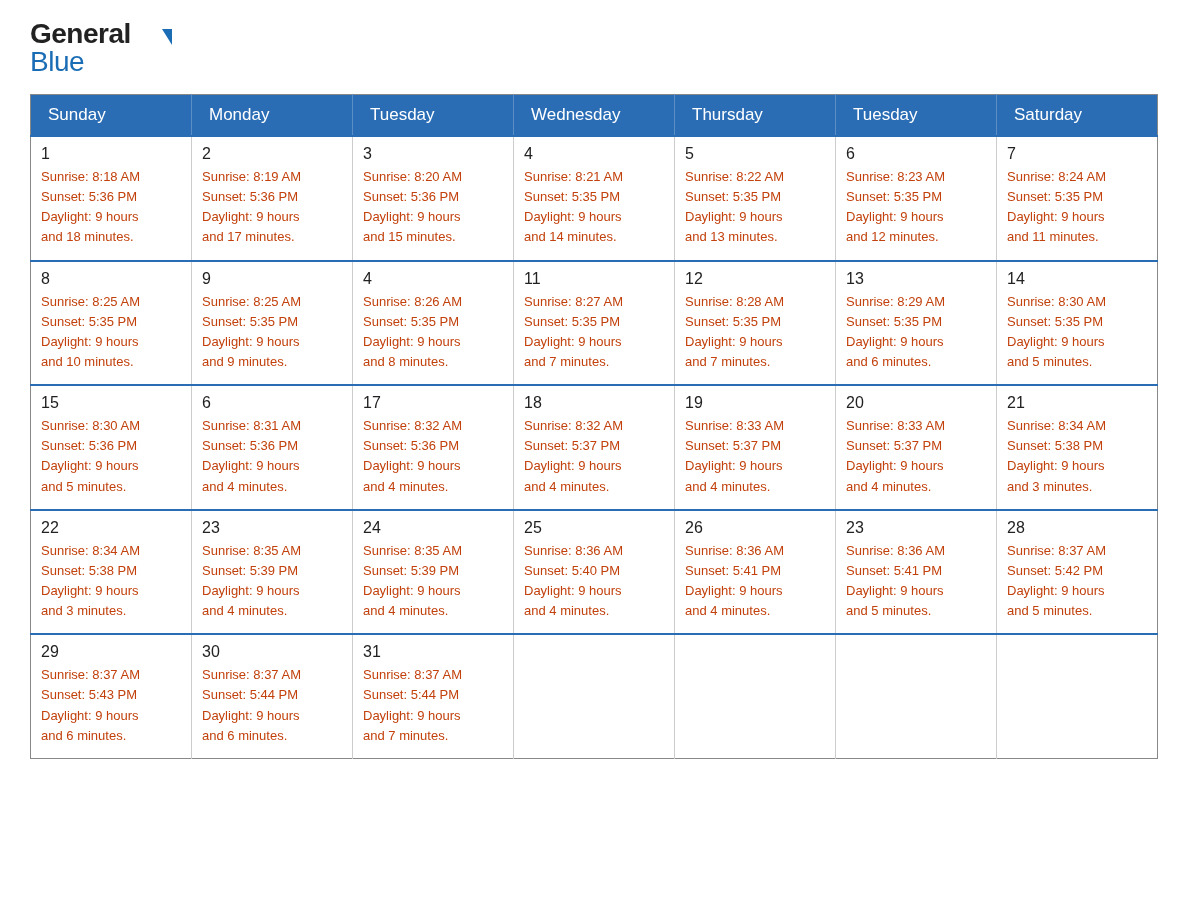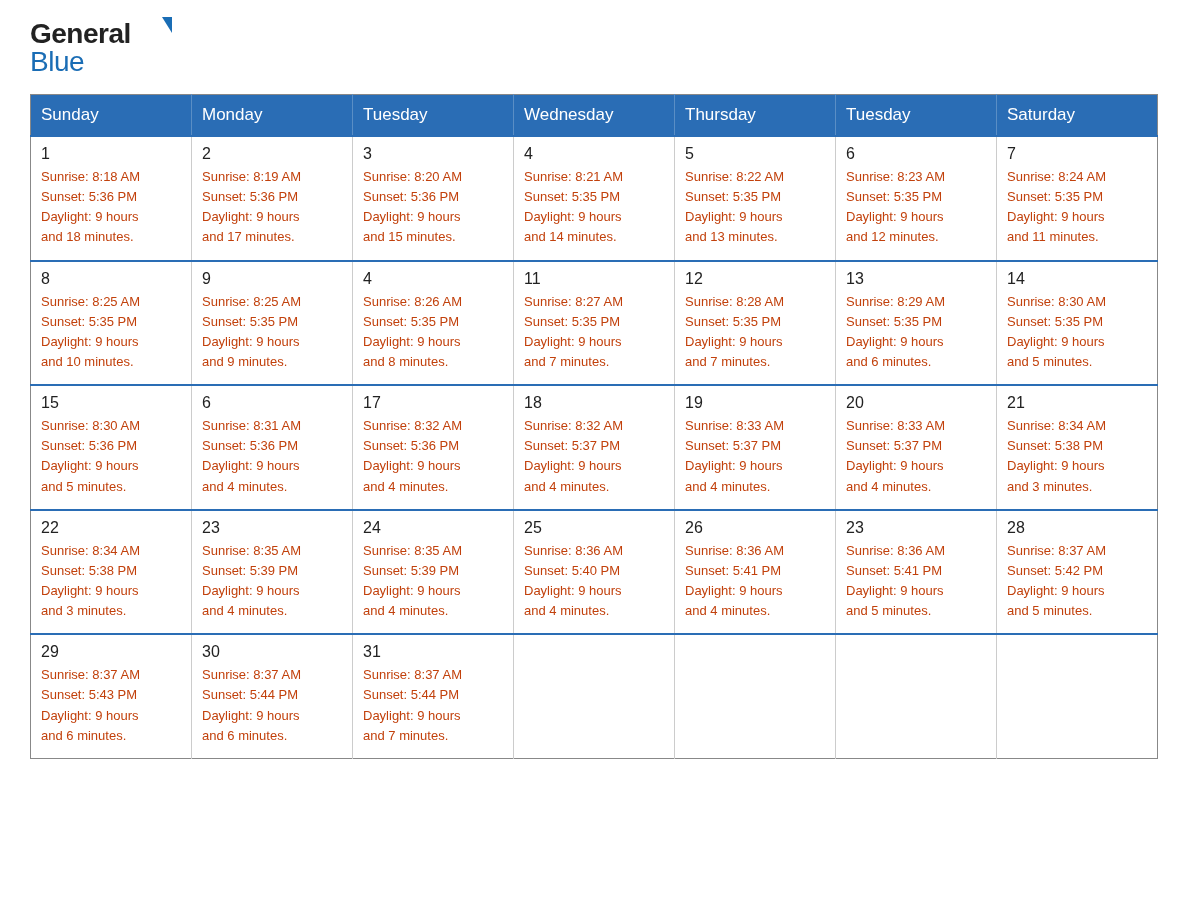--- a/index.html
+++ b/index.html
@@ -63,21 +63,21 @@
     .calendar {
       width: 100%;
       border-collapse: collapse;
       border: 1px solid #888;
     }
     .calendar thead tr th {
       background-color: #2a6db5;
       color: #fff;
       font-size: 17px;
       font-weight: normal;
-      padding: 10px 10px;
+      padding: 10px 17px;
       text-align: left;
       border-right: 1px solid #5a8ec5;
     }
     .calendar thead tr th:last-child {
       border-right: none;
       margin-top: 12px;
     }
     .calendar tbody tr {
       border-top: 2px solid #2a6db5;
     }
@@ -104,21 +104,21 @@
     }
     .empty-cell {
       background: #fff;
     }
   </style>
 </head>
 <body>
 
 <div class="header">
   <div class="logo">
-    <div style="display:flex; align-items:flex-start;gap:29px;">
+    <div style="display:flex; align-items:flex-end;gap:29px;">
       <span class="logo-general">General</span>
       <span class="logo-triangle"></span>
     </div>
     <div>
       <span class="logo-blue">Blue</span>
     </div>
   </div>
   <div class="header-right">
     <div class="month-title"></div>
     <div class="location"></div>

